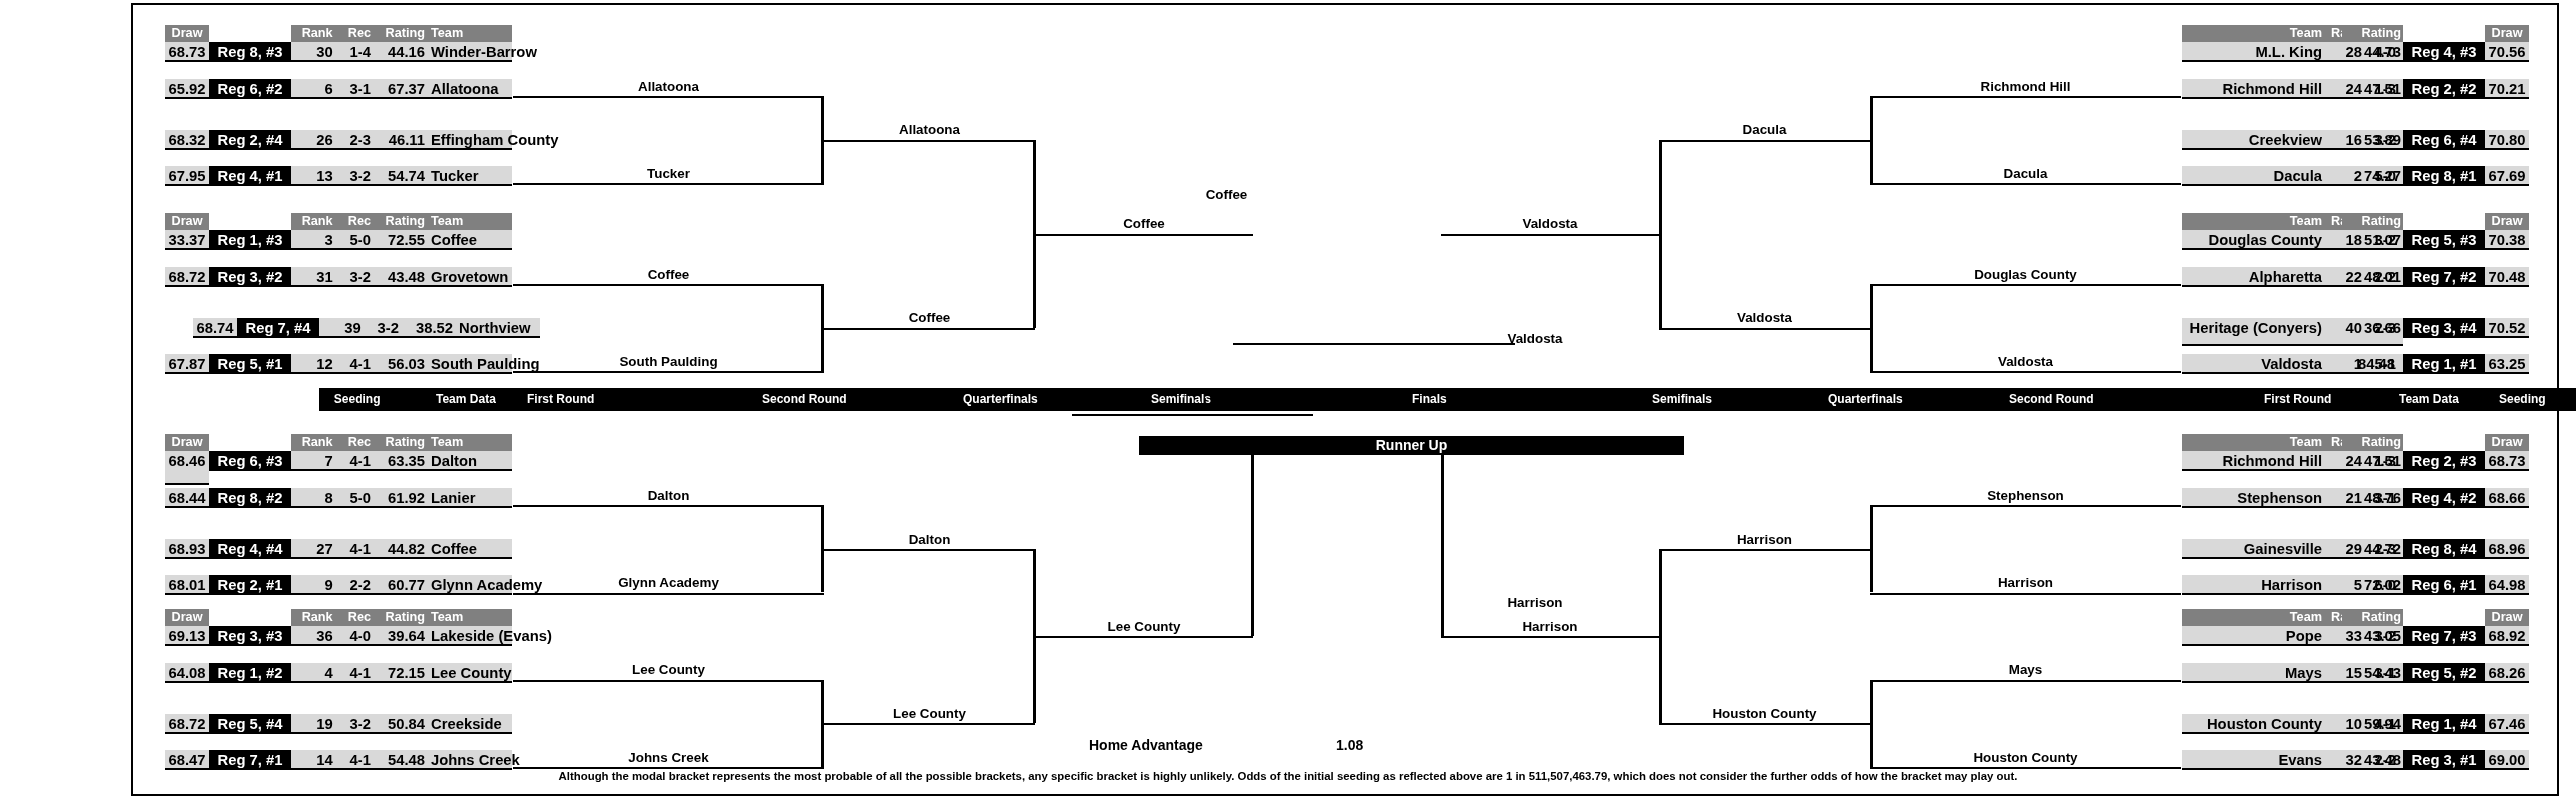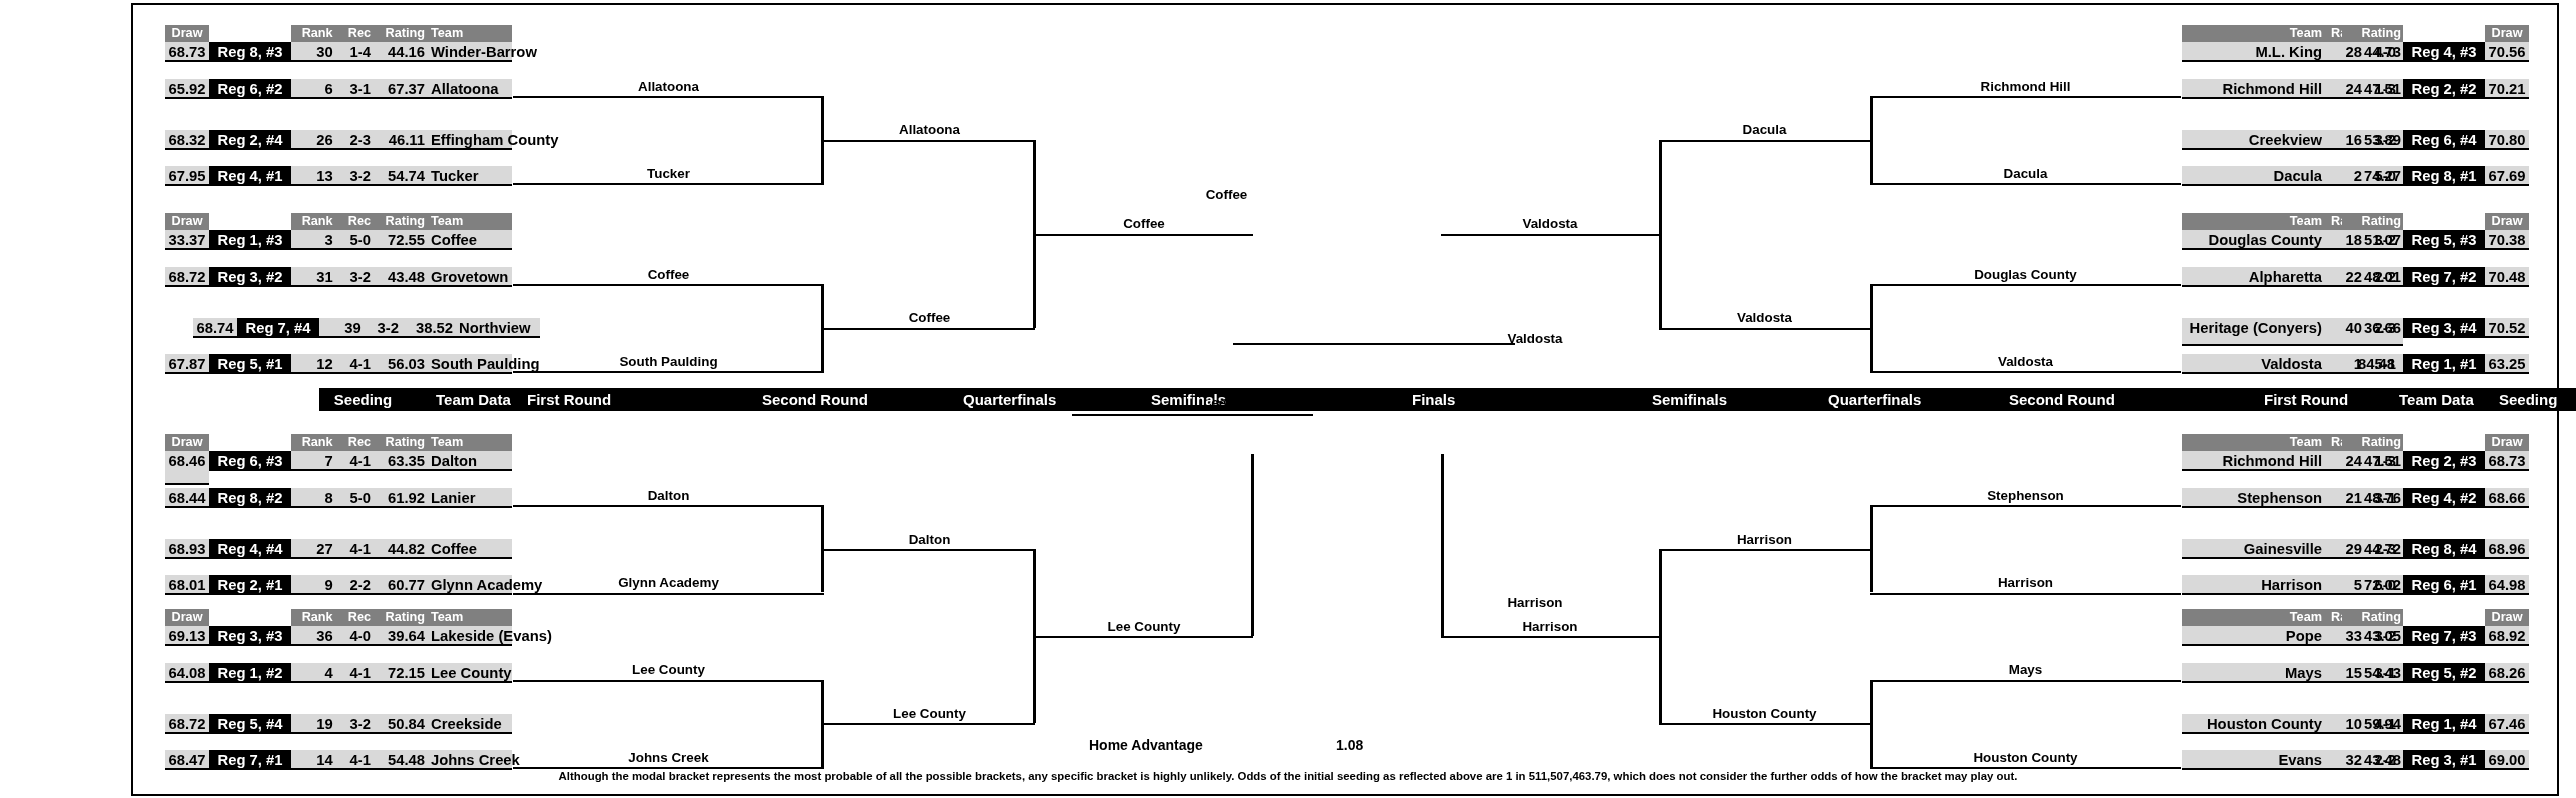--- a/index.html
+++ b/index.html
@@ -22,21 +22,21 @@
   .winlbl{position:absolute;font-size:13.4px;font-weight:bold;color:#000;text-align:center;white-space:nowrap;}
 
   
   #titlebox{position:absolute;left:1109px;top:97px;width:362px;height:67px;background:#f0f0f0;border:1.3px solid #9a9a9a;display:flex;align-items:center;justify-content:center;}
   #titlebox span{font-size:35px;font-weight:bold;color:#3a3a3a;letter-spacing:0.7px;}
 
   .blackbar{position:absolute;background:#000;color:#fff;font-weight:bold;font-size:14px;text-align:center;line-height:19px;height:19px;}
 
   
   #roundstrip{position:absolute;left:186px;top:383px;width:2357px;height:23px;background:#000;}
-  #roundstrip .rl{position:absolute;top:0;height:29px;line-height:23px;color:#fff;font-size:15px;font-weight:bold;white-space:nowrap;}
+  #roundstrip .rl{position:absolute;top:0;height:29px;line-height:23px;color:#fff;font-size:12px;font-weight:bold;white-space:nowrap;}
 
   #footer{position:absolute;left:0;top:770px;width:2576px;text-align:center;font-size:11.4px;font-weight:bold;color:#000;}
   #homeadv{position:absolute;top:732px;font-size:14px;font-weight:bold;color:#000;}
 </style>
 </head>
 <body>
 
 <div id="page">
  <div id="frame">
 
@@ -555,20 +555,21 @@
         <div class="abs vline" style="left: 1308px; top: 229px;"></div>
         <div class="abs vline" style="left: 1308px; top: 449px; height: 182px;"></div>
         <div class="winlbl" style="left: 986px; top: 182px; width: 215px;">Coffee</div>
         <div class="winlbl" style="left: 1261px; top: 326px; width: 282px;">Valdosta</div>
         <div class="winlbl" style="left: 986px; top: 390px; width: 241px;">Lee County</div>
         <div class="winlbl" style="left: 1261px; top: 590px; width: 282px;">Harrison</div>
         <div class="abs hline" style="left: 1100px; top: 338px; width: 282px;"></div>
         <div class="abs hline" style="left: 939px; top: 409px; width: 241px;"></div>
       </div>
 
+  <div class="blackbar" style="left:1006px;top:431px;width:545px;">Runner Up</div>
 
   <div id="homeadv" style="left:956px">Home Advantage</div>
   <div id="homeadv" style="left:1203px">1.08</div>
 
  </div>
 
  <div id="footer">Although the modal bracket represents the most probable of all the possible brackets, any specific bracket is highly unlikely.  Odds of the initial seeding as reflected above are 1 in 511,507,463.79, which does not consider the further odds of how the bracket may play out.</div>
 </div>
 
 

